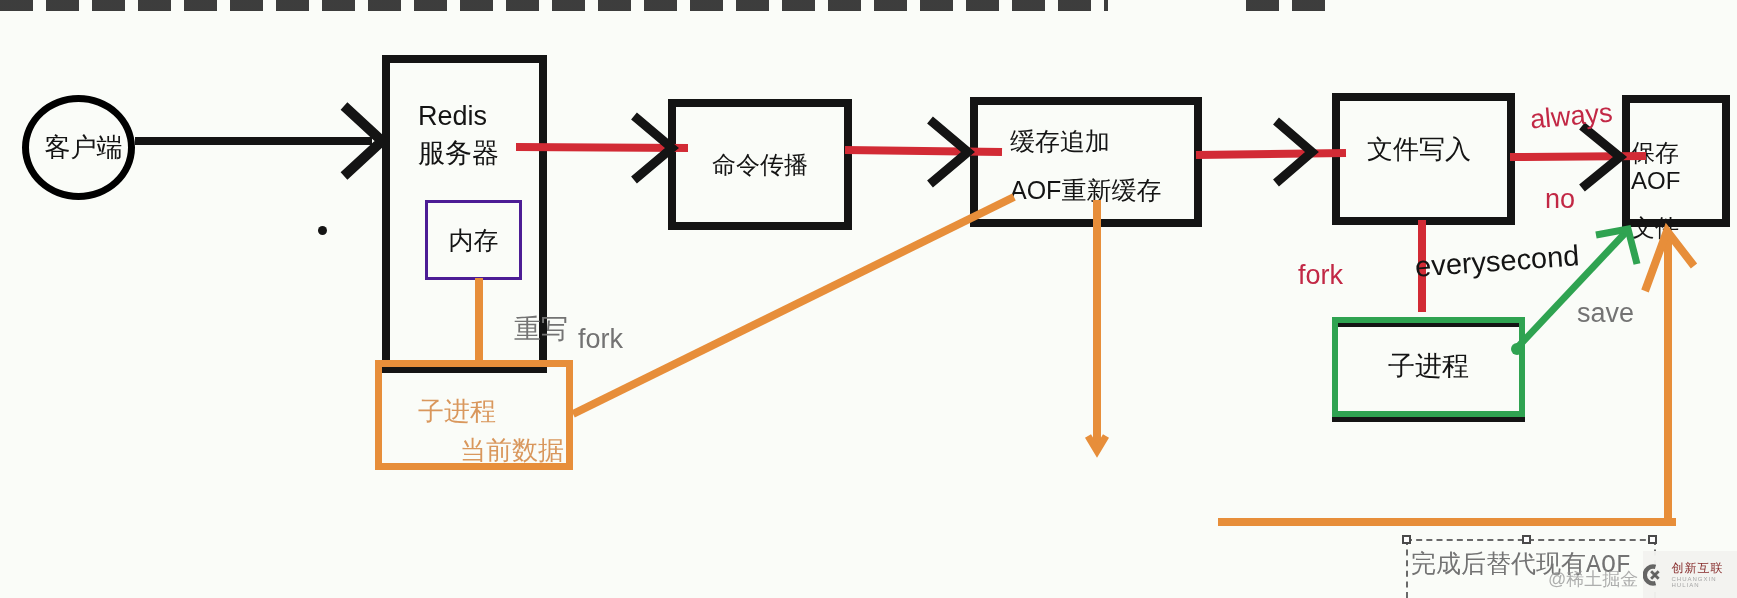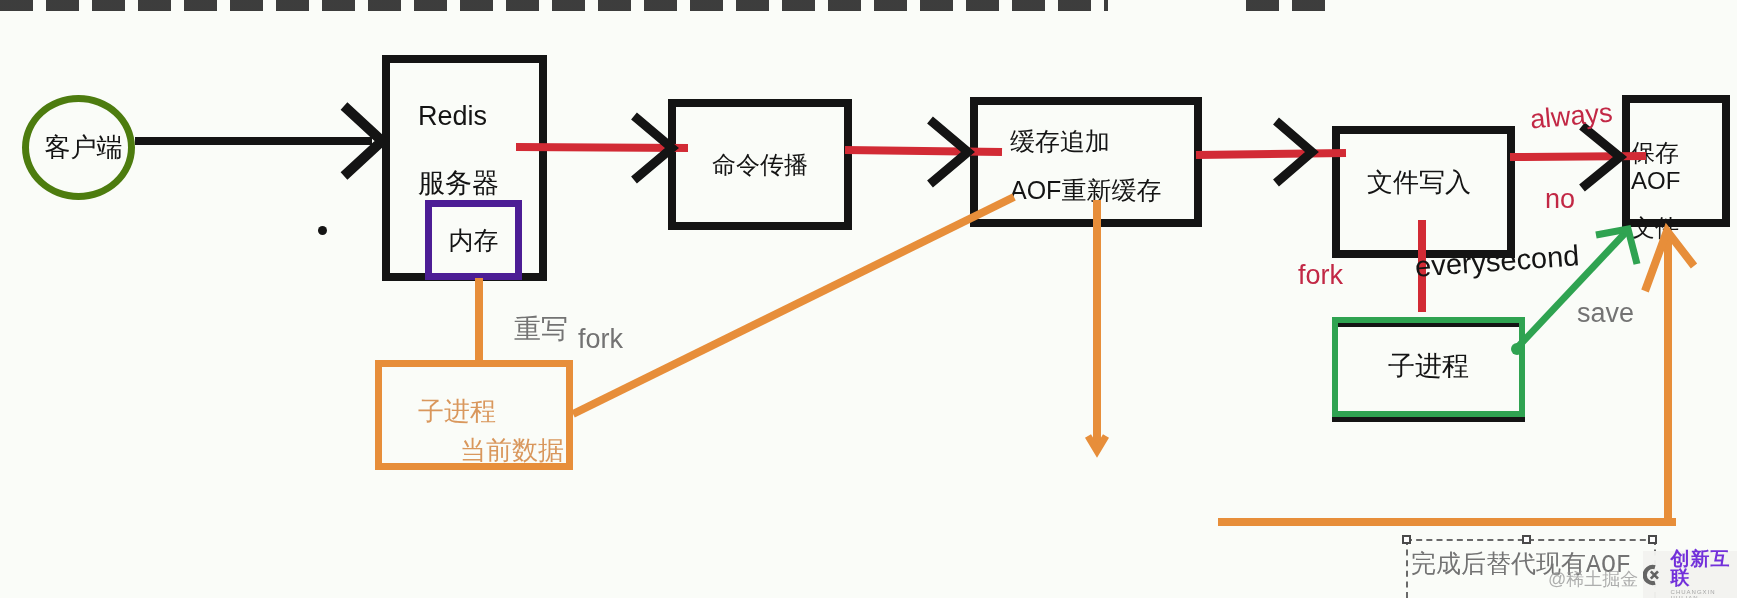--- a/index.html
+++ b/index.html
@@ -12,21 +12,21 @@
   
   .top-strip{position:absolute;top:0;height:11px;
     background:repeating-linear-gradient(90deg,#232323 0 33px,rgba(0,0,0,0) 33px 46px);
     opacity:.88;z-index:1;}
   
   .node{position:absolute;box-sizing:border-box;background:transparent;z-index:2;
     display:flex;flex-direction:column;}
   .black-border{border:8px solid #141414;}
   .node .ln{display:block;line-height:1.15;}
   
-  .client{border:7px solid #4d7c0f;border-radius:50%;
+  .client{border:7px solid #000000;border-radius:50%;
     display:flex;align-items:center;justify-content:center;}
   
   .orange-border{border:7px solid #e78e3a;}
   .orange-text{color:#d9975c;}
   
   .green-box{border:6px solid #2fa351;
     box-shadow:0 5px 0 0 #141414, inset 0 4px 0 0 #141414;
     display:flex;align-items:center;justify-content:center;}
   
   .lbl{position:absolute;z-index:7;white-space:nowrap;line-height:1;}
@@ -37,56 +37,56 @@
   .dash-box{position:absolute;box-sizing:border-box;
     border-left:2px dashed #6a6a6a;border-right:2px dashed #6a6a6a;border-top:2px dashed #6a6a6a;
     z-index:3;}
   .handle{position:absolute;width:9px;height:9px;background:#fdfdfd;border:2px solid #4a4a4a;
     box-sizing:border-box;z-index:4;}
   
   .wm-handle{position:absolute;color:#9b9b9b;opacity:.8;font-size:18px;z-index:8;}
   .wm-badge{position:absolute;background:#f3f3f0;opacity:.96;z-index:9;
     display:flex;align-items:center;justify-content:center;gap:6px;}
   .wm-brand{display:flex;flex-direction:column;align-items:flex-start;line-height:1;}
-  .wm-brand .b1{font-size:19px;font-weight:bold;color:#6d28d9;letter-spacing:1px;}
+  .wm-brand .b1{font-size:12px;font-weight:normal;color:#7f1d1d;letter-spacing:1px;}
   .wm-brand .b2{font-size:6px;color:#a3a3a3;letter-spacing:1px;margin-top:2px;}
   .dot{position:absolute;width:9px;height:9px;border-radius:50%;background:#141414;z-index:2;}
   svg.layer{position:absolute;left:0;top:0;z-index:6;pointer-events:none;}
 </style>
 </head>
 <body>
 
 <div id="canvas">
 
   <div class="top-strip" style="left:0;width:1108px;"></div>
   <div class="top-strip" style="left:1246px;width:86px;"></div>
 
   <div class="node client" style="left:22px;top:95px;width:113px;height:105px;font-size:26px;">
     <span class="ln" style="padding-left:10px;">客户端</span>
   </div>
 
-  <div class="node black-border" style="left:382px;top:55px;width:165px;height:226px;font-size:27px;padding:38px 0 0 28px;gap:36px;">
+  <div class="node black-border" style="left:382px;top:55px;width:165px;height:318px;font-size:27px;padding:38px 0 0 28px;gap:6px;">
     <span class="ln">Redis</span>
     <span class="ln">服务器</span>
   </div>
 
-  <div class="node" style="left:425px;top:200px;width:97px;height:80px;border:7px solid #4c1d95;font-size:25px;align-items:center;justify-content:center;">
+  <div class="node" style="left:425px;top:200px;width:97px;height:80px;border:3px solid #4c1d95;font-size:25px;align-items:center;justify-content:center;">
     <span class="ln">内存</span>
   </div>
 
   <div class="node black-border" style="left:668px;top:99px;width:184px;height:131px;font-size:24px;align-items:center;justify-content:center;">
     <span class="ln">命令传播</span>
   </div>
 
   <div class="node black-border" style="left:970px;top:97px;width:232px;height:130px;font-size:25px;padding:22px 0 8px 32px;gap:20px;">
     <span class="ln">缓存追加</span>
     <span class="ln">AOF重新缓存</span>
   </div>
 
-  <div class="node black-border" style="left:1332px;top:93px;width:183px;height:132px;font-size:26px;padding:34px 0 0 27px;gap:16px;margin-top:33px;">
+  <div class="node black-border" style="left:1332px;top:93px;width:183px;height:132px;font-size:26px;padding:34px 0 0 27px;gap:16px;">
     <span class="ln">文件写入</span>
   </div>
 
   <div class="node black-border" style="left:1622px;top:95px;width:108px;height:132px;font-size:24px;padding:36px 0 0 1px;gap:20px;">
     <span class="ln">保存AOF</span>
     <span class="ln">文件</span>
   </div>
 
   <div class="node green-box" style="left:1332px;top:317px;width:193px;height:100px;font-size:27px;">
     <span class="ln">子进程</span>

